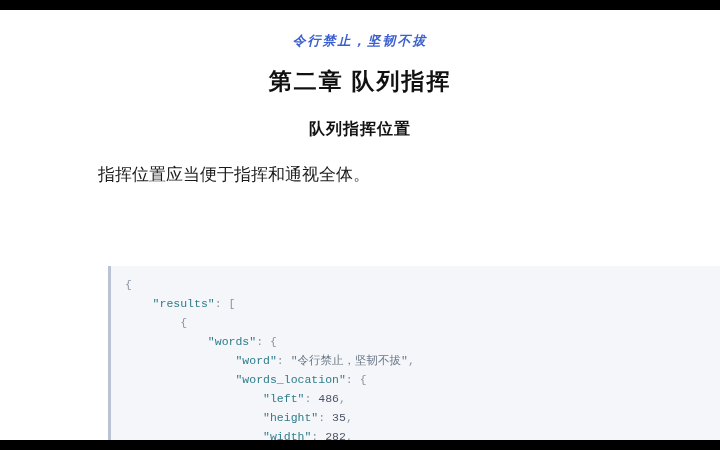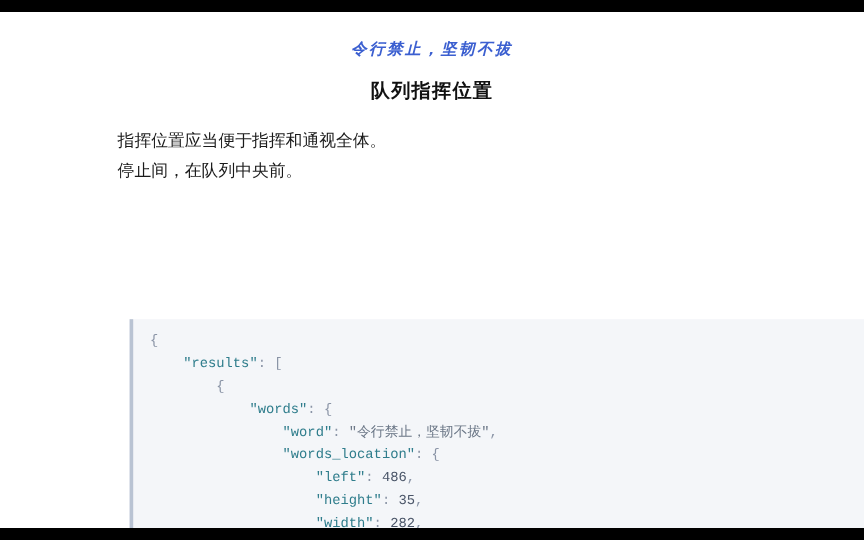--- a/index.html
+++ b/index.html
@@ -56,21 +56,21 @@
     text-align: center;
     font-family: "Liberation Serif", serif;
     font-weight: bold;
     font-size: 16px;
     color: #111111;
     letter-spacing: 1px;
     margin: 16px 0 20px 0;
   }
   .body-text {
     font-family: "Liberation Serif", serif;
-    font-size: 14px;
+    font-size: 17px;
     color: #1a1a1a;
     line-height: 1.75;
     padding: 0 38px;
   }
   .body-text p {
     margin: 0;
   }
   .indent {
     text-indent: 1.6em;
   }
@@ -120,24 +120,24 @@
 <body>
 
 <div class="screen">
 
   <div class="top-band"></div>
 
   <div class="page">
 
     <div class="doc-area">
       <div class="motto">令行禁止，坚韧不拔</div>
+      <div class="chapter-title">第二章  队列指挥</div>
       <div class="section-title">队列指挥位置</div>
       <div class="body-text">
         <p>指挥位置应当便于指挥和通视全体。</p>
-        <p>停止间，在队列中央前。</p>
       </div>
     </div>
 
     <div class="left-bar"></div>
 
     <div class="json-panel">
       <div class="code" id="json-code"><div><span class="brace">{</span></div><div>    <span class="key">"results"</span><span class="punct">: [</span></div><div>        <span class="brace">{</span></div><div>            <span class="key">"words"</span><span class="punct">: {</span></div><div>                <span class="key">"word"</span><span class="punct">: </span><span class="str">"令行禁止，坚韧不拔"</span><span class="punct">,</span></div><div>                <span class="key">"words_location"</span><span class="punct">: {</span></div><div>                    <span class="key">"left"</span><span class="punct">: </span><span class="num">486</span><span class="punct">,</span></div><div>                    <span class="key">"height"</span><span class="punct">: </span><span class="num">35</span><span class="punct">,</span></div><div>                    <span class="key">"width"</span><span class="punct">: </span><span class="num">282</span><span class="punct">,</span></div></div>
     </div>
 
   </div>

